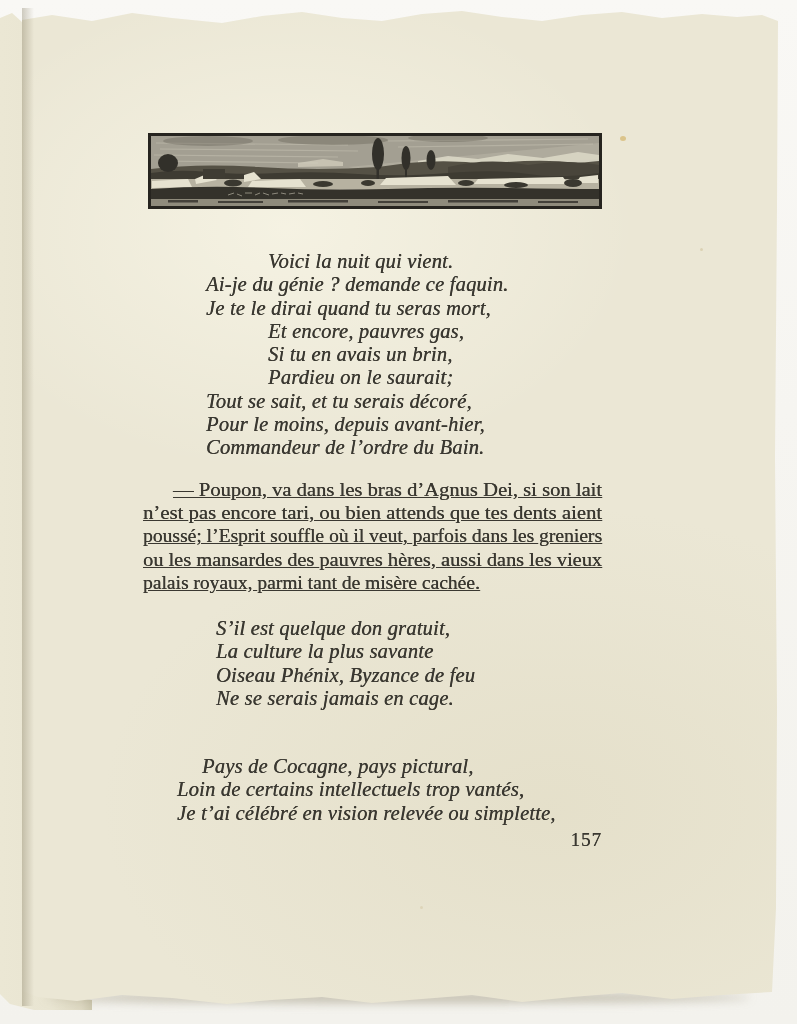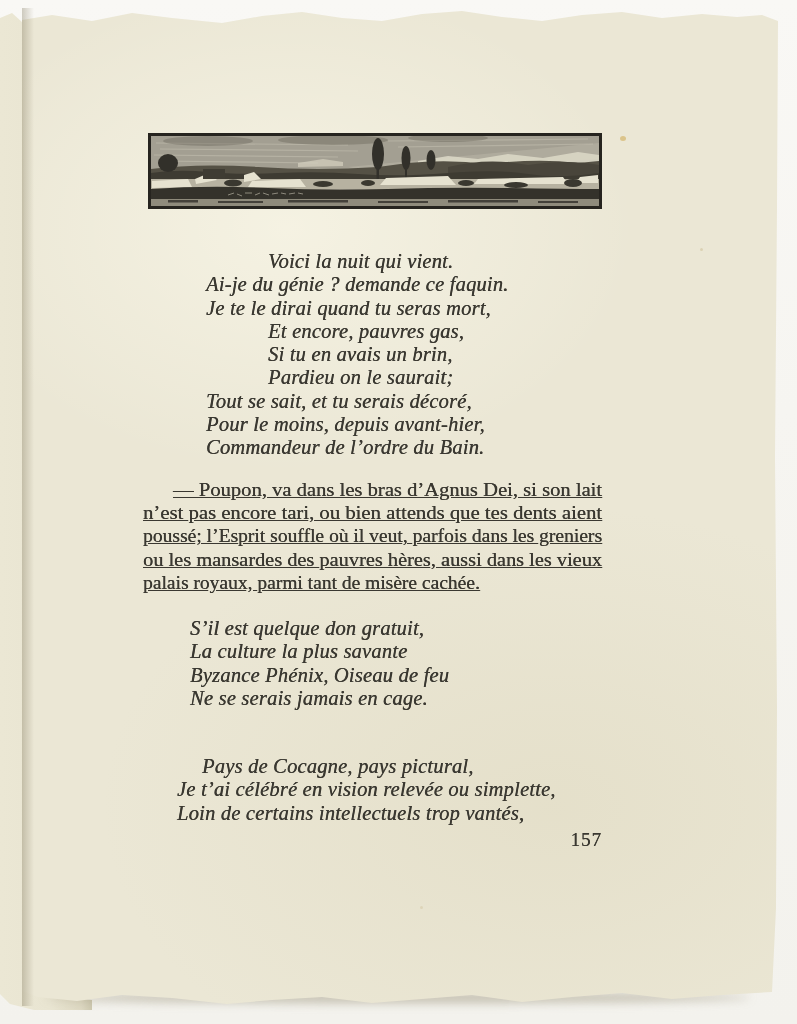--- a/index.html
+++ b/index.html
@@ -37,21 +37,21 @@
   .stanza{position:absolute;color:#3a3831;}
   .pline{
     font-style:italic;font-size:20.5px;line-height:23.3px;white-space:pre;
     text-shadow:0.3px 0 0 currentColor;
     letter-spacing:0.2px;
   }
   .s1{left:184px;top:242px;}
   .s2{left:155px;top:609px;}
   .s3{left:155px;top:747px;}
   .s1 .ind{margin-left:62px;}
-  .s2 .ind{margin-left:13px;font-style:italic;}
+  .s2 .ind{margin-left:39px;font-style:italic;}
   .s3 .ind{margin-left:25px;}
   .prose{position:absolute;left:121px;top:470px;width:459px;color:#3a3831;text-decoration:underline;}
   .prose .line{
     font-size:19.5px;line-height:23.2px;white-space:pre;width:max-content;
     transform-origin:0 50%;
     text-shadow:0.25px 0 0 currentColor;
   }
   .prose .first{margin-left:30px;}
   .folio{
     position:absolute;left:121px;top:821px;width:459px;text-align:right;
@@ -154,28 +154,28 @@
       <div class="line first" style="transform: scaleX(1.05608);">— Poupon, va dans les bras d’Agnus Dei, si son lait</div>
       <div class="line" style="transform: scaleX(1.06089);">n’est pas encore tari, ou bien attends que tes dents aient</div>
       <div class="line" style="transform: scaleX(1.00259);">poussé; l’Esprit souffle où il veut, parfois dans les greniers</div>
       <div class="line" style="transform: scaleX(1.04381);">ou les mansardes des pauvres hères, aussi dans les vieux</div>
       <div class="line">palais royaux, parmi tant de misère cachée.</div>
     </div>
 
     <div class="stanza s2">
       <div class="pline ind">S’il est quelque don gratuit,</div>
       <div class="pline ind">La culture la plus savante</div>
-      <div class="pline ind">Byzance Phénix, Oiseau de feu</div>
+      <div class="pline ind">Oiseau Phénix, Byzance de feu</div>
       <div class="pline ind">Ne se serais jamais en cage.</div>
     </div>
 
     <div class="stanza s3">
       <div class="pline ind">Pays de Cocagne, pays pictural,</div>
+      <div class="pline">Loin de certains intellectuels trop vantés,</div>
       <div class="pline">Je t’ai célébré en vision relevée ou simplette,</div>
-      <div class="pline">Loin de certains intellectuels trop vantés,</div>
     </div>
 
     <div class="folio">157</div>
 
   </div>
 
   <div class="gutter-crease"></div>
 
   <div class="speck speck1"></div>
   <div class="speck speck2"></div>

